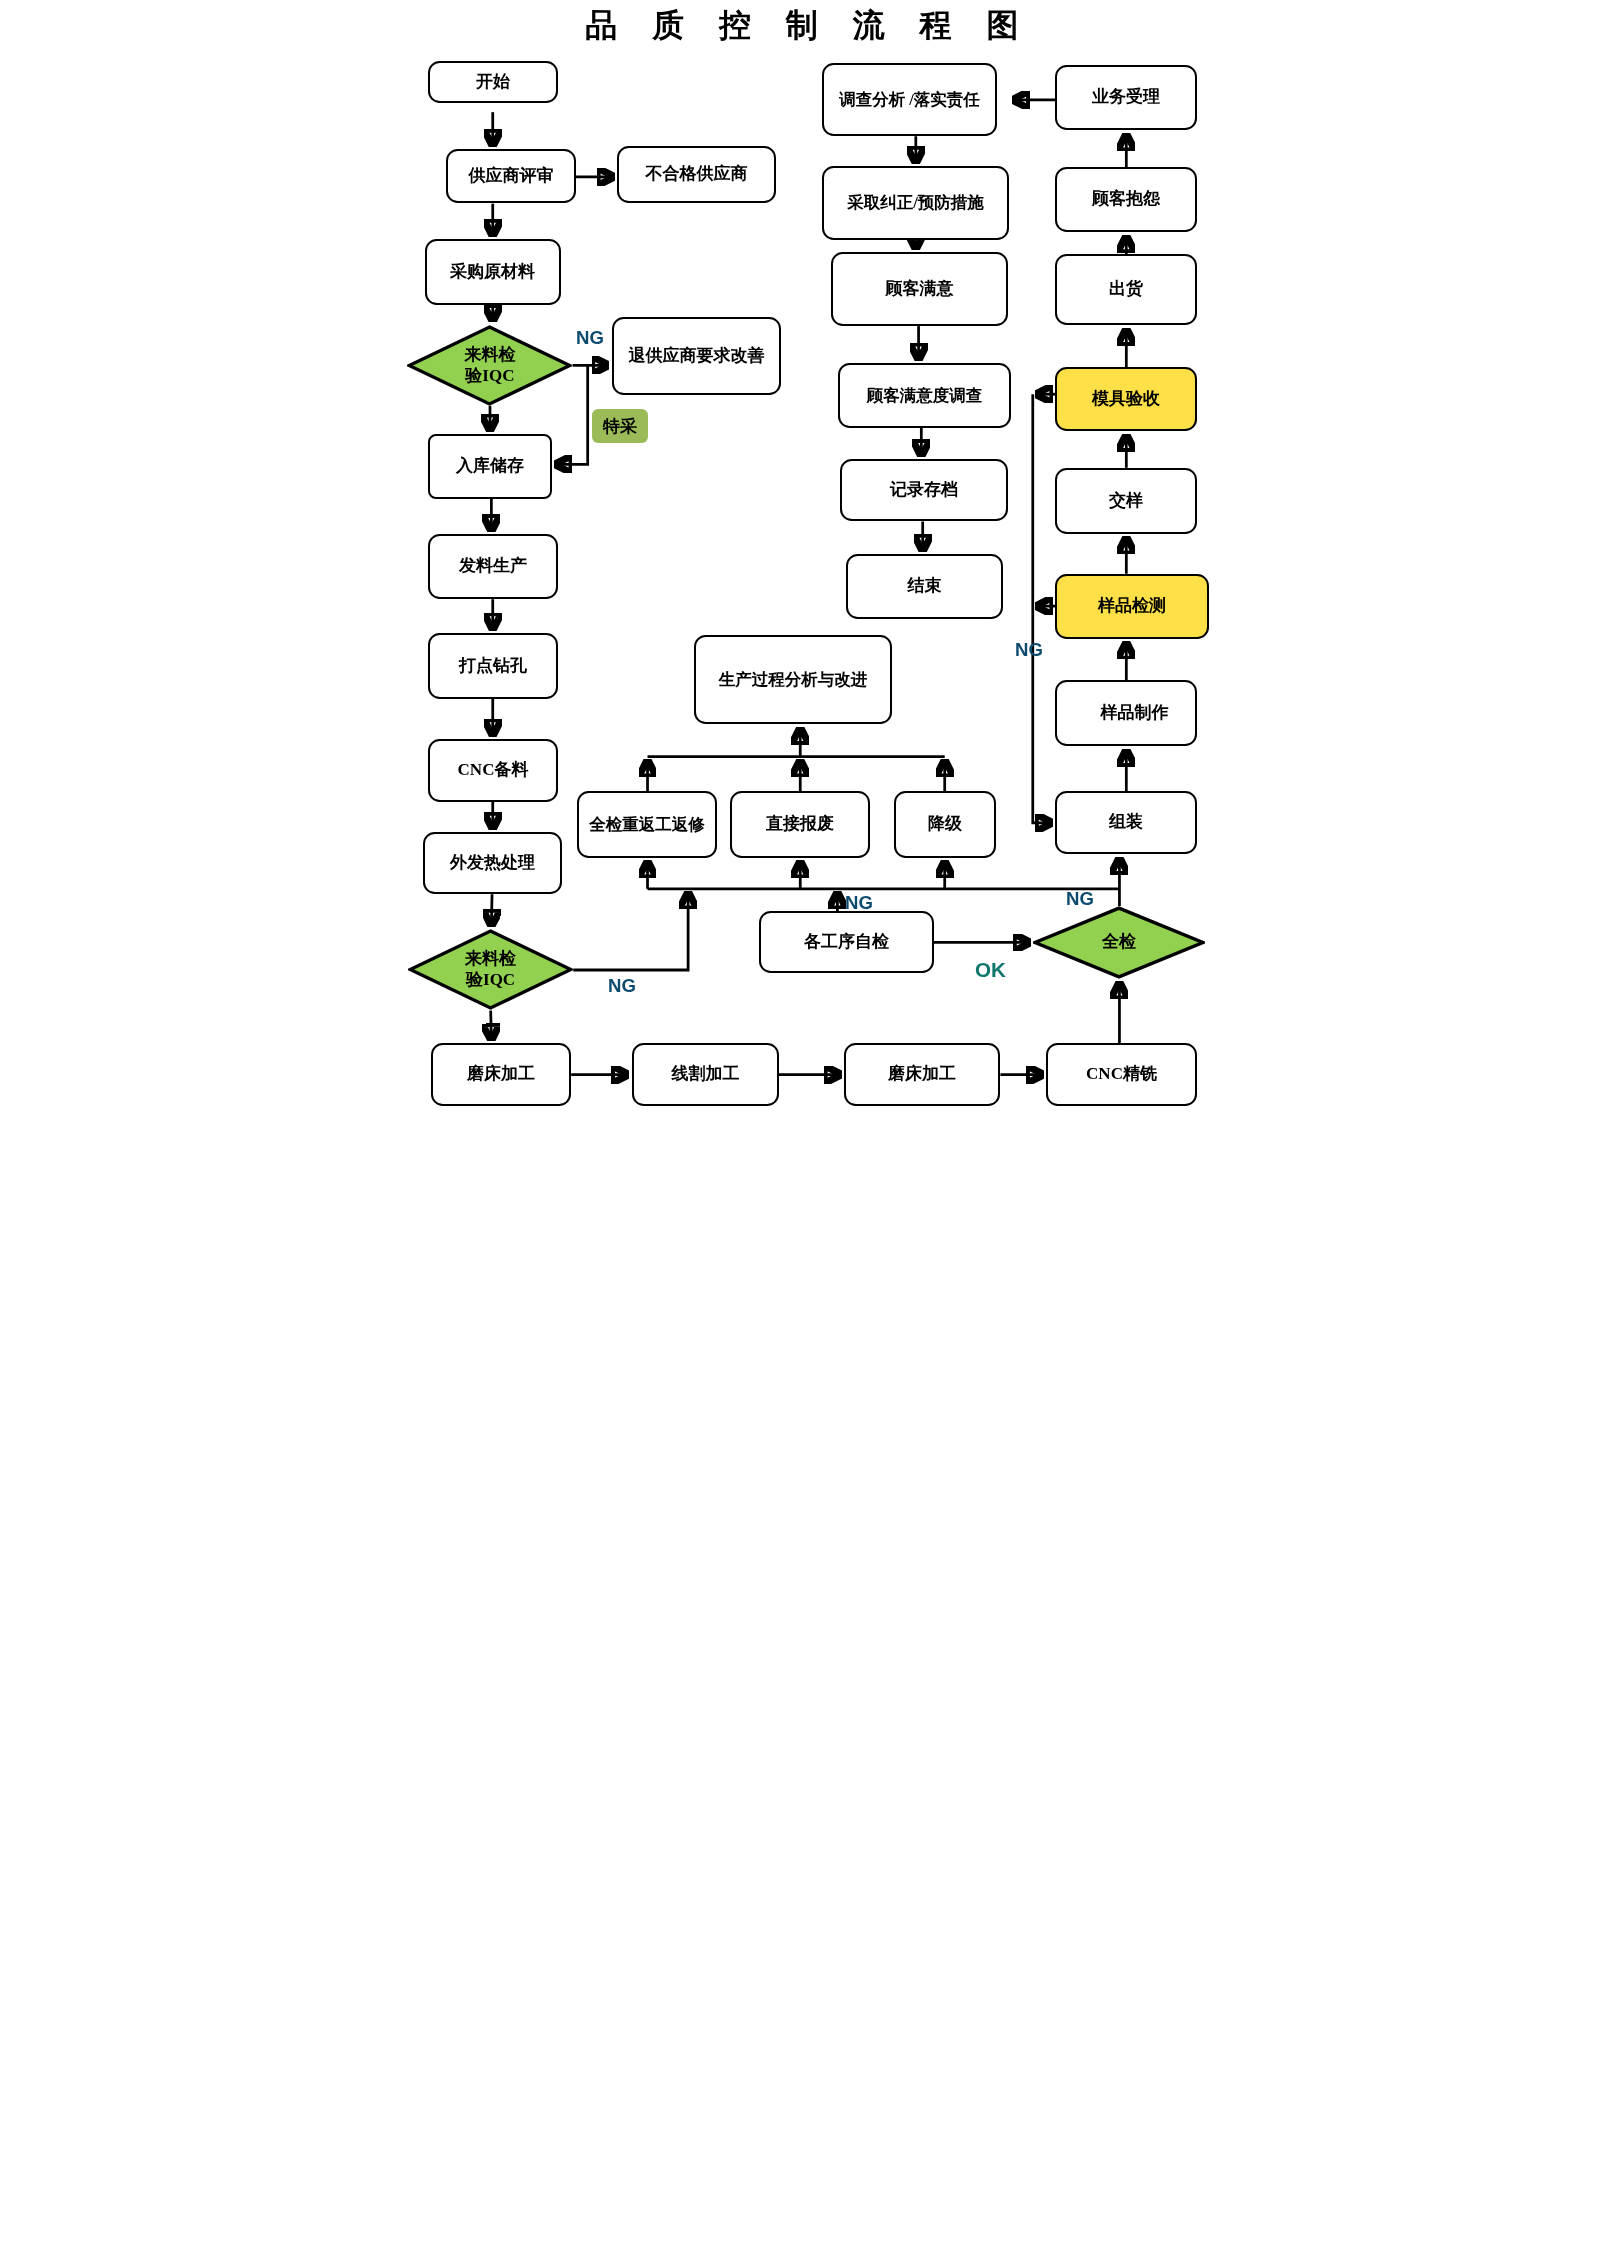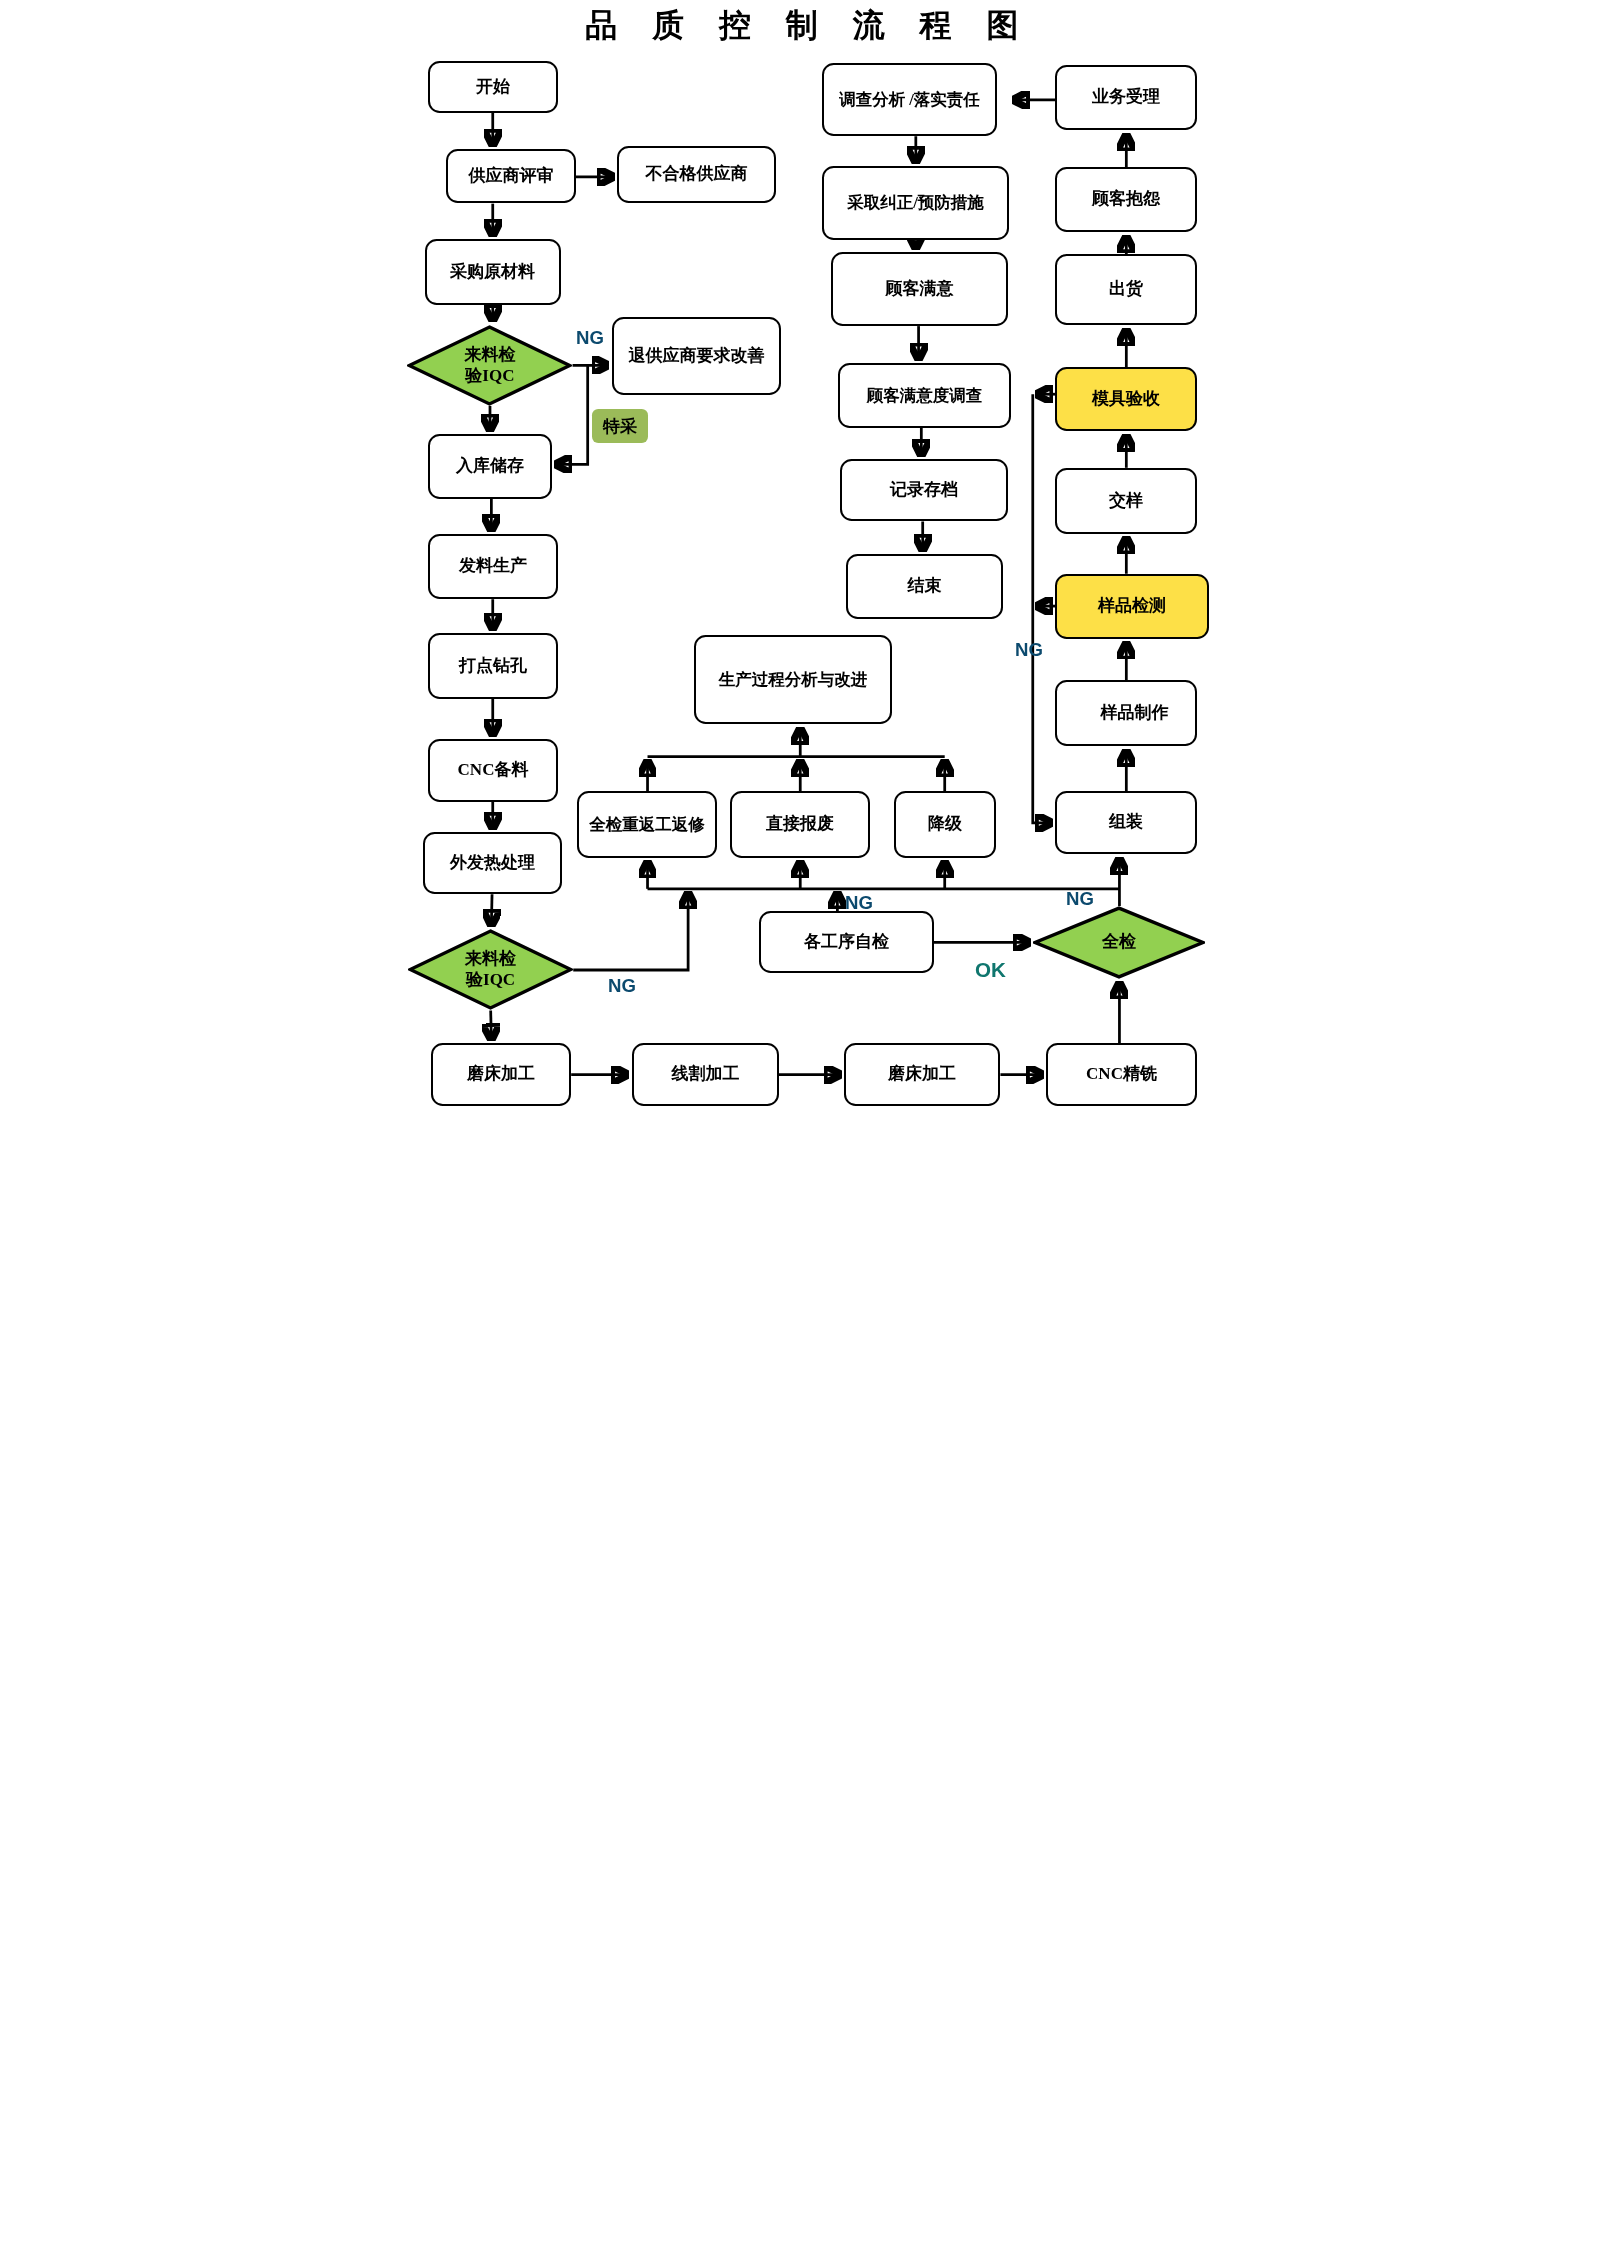--- a/index.html
+++ b/index.html
@@ -83,21 +83,21 @@
 
     <path d="M744,198 L744,236" marker-end="url(#ah)"></path>
     <path d="M744,349 L744,361" marker-end="url(#ah)"></path>
     <path d="M748,474 L748,522" marker-end="url(#ah)"></path>
     <path d="M752,622 L752,662" marker-end="url(#ah)"></path>
     <path d="M754,758 L754,800" marker-end="url(#ah)"></path>
   </svg>
 
   <div id="title">品 质 控 制 流 程 图</div>
 
-  <div class="node" style="left:24px;top:61px;width:130px;height:52px;">
+  <div class="node" style="left:24px;top:61px;width:130px;height:42px;">
     <span>开始</span>
     </div>
   <div class="node" style="left:24px;top:149px;width:130px;height:54px;margin-left:18px;">
     <span>供应商评审</span>
     </div>
   <div class="node" style="left:213px;top:146px;width:159px;height:57px;">
     <span>不合格供应商</span>
     </div>
   <div class="node" style="left:20.6px;top:239px;width:136px;height:66px;">
     <span>采购原材料</span>
@@ -112,21 +112,21 @@
       <span>验IQC</span>
     </span>
   </div>
 
   <div class="node" style="left:208px;top:317px;width:169px;height:78px;">
     <span>退供应商要求改善</span>
     </div>
   <div class="badge" style="left:188px;top:409px;width:56px;height:34px;">
     <span>特采</span>
     </div>
-  <div class="node" style="left:24px;top:434px;width:124px;height:65px;">
+  <div class="node" style="left:24px;top:434px;width:124px;height:65px;border-radius:8px;">
     <span>入库储存</span>
     </div>
   <div class="node" style="left:24px;top:534px;width:130px;height:65px;">
     <span>发料生产</span>
     </div>
   <div class="node" style="left:24px;top:633px;width:130px;height:66px;">
     <span>打点钻孔</span>
     </div>
   <div class="node" style="left:24px;top:739px;width:130px;height:63px;">
     <span>CNC备料</span>

